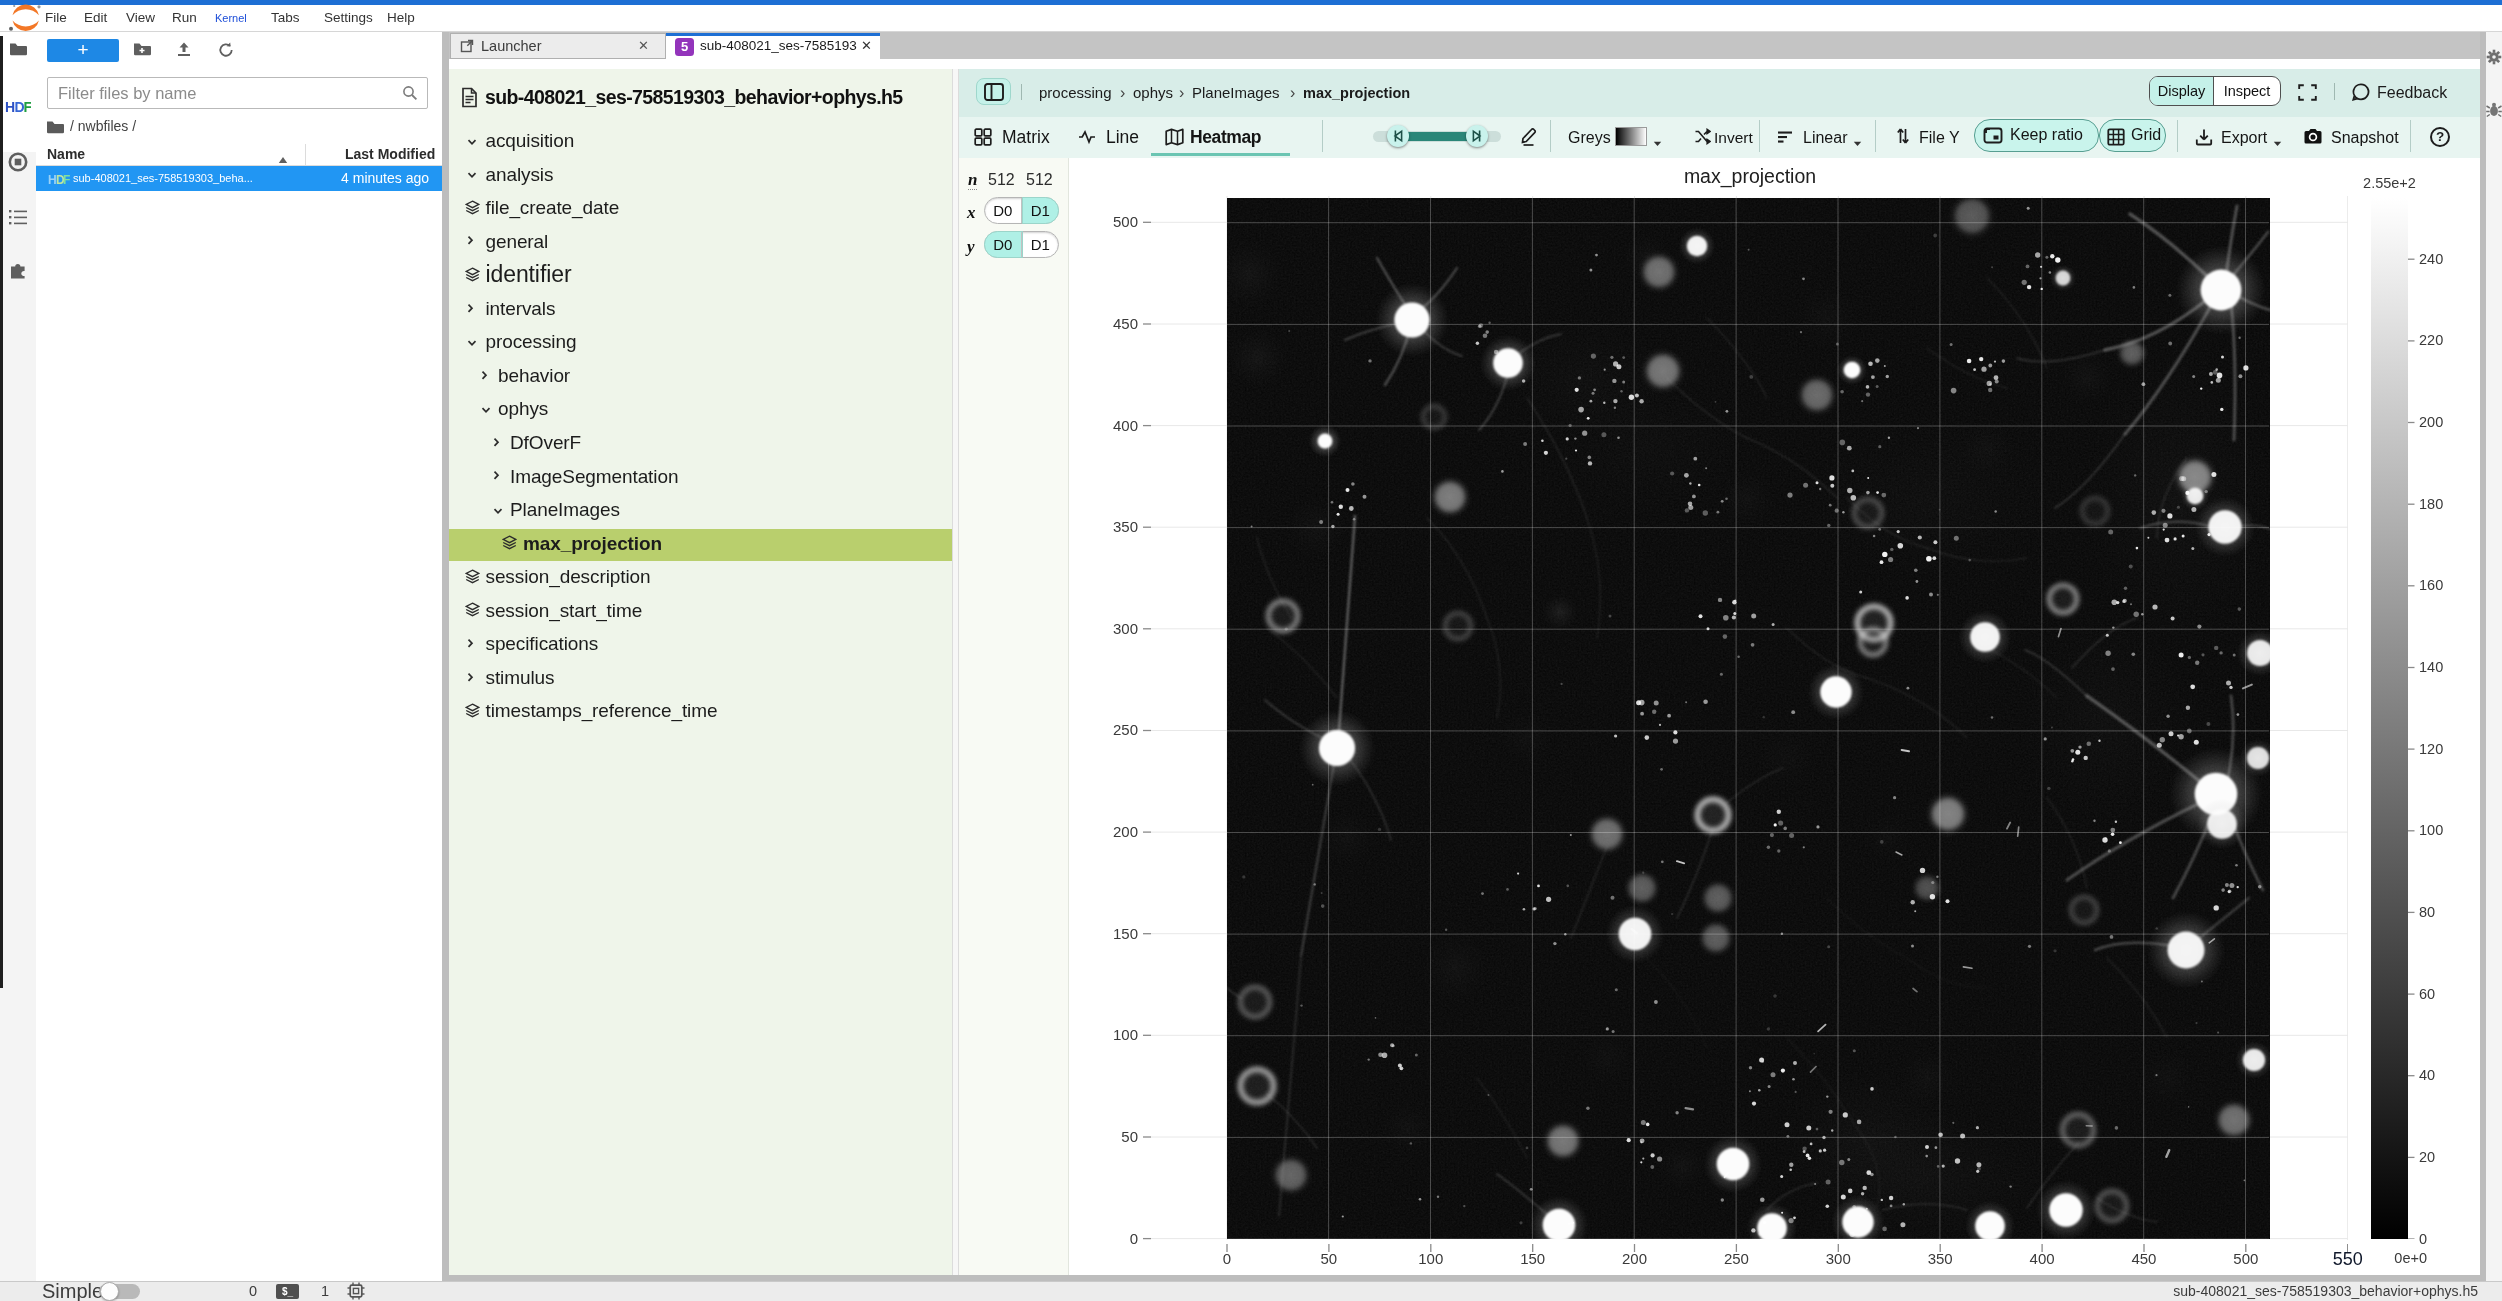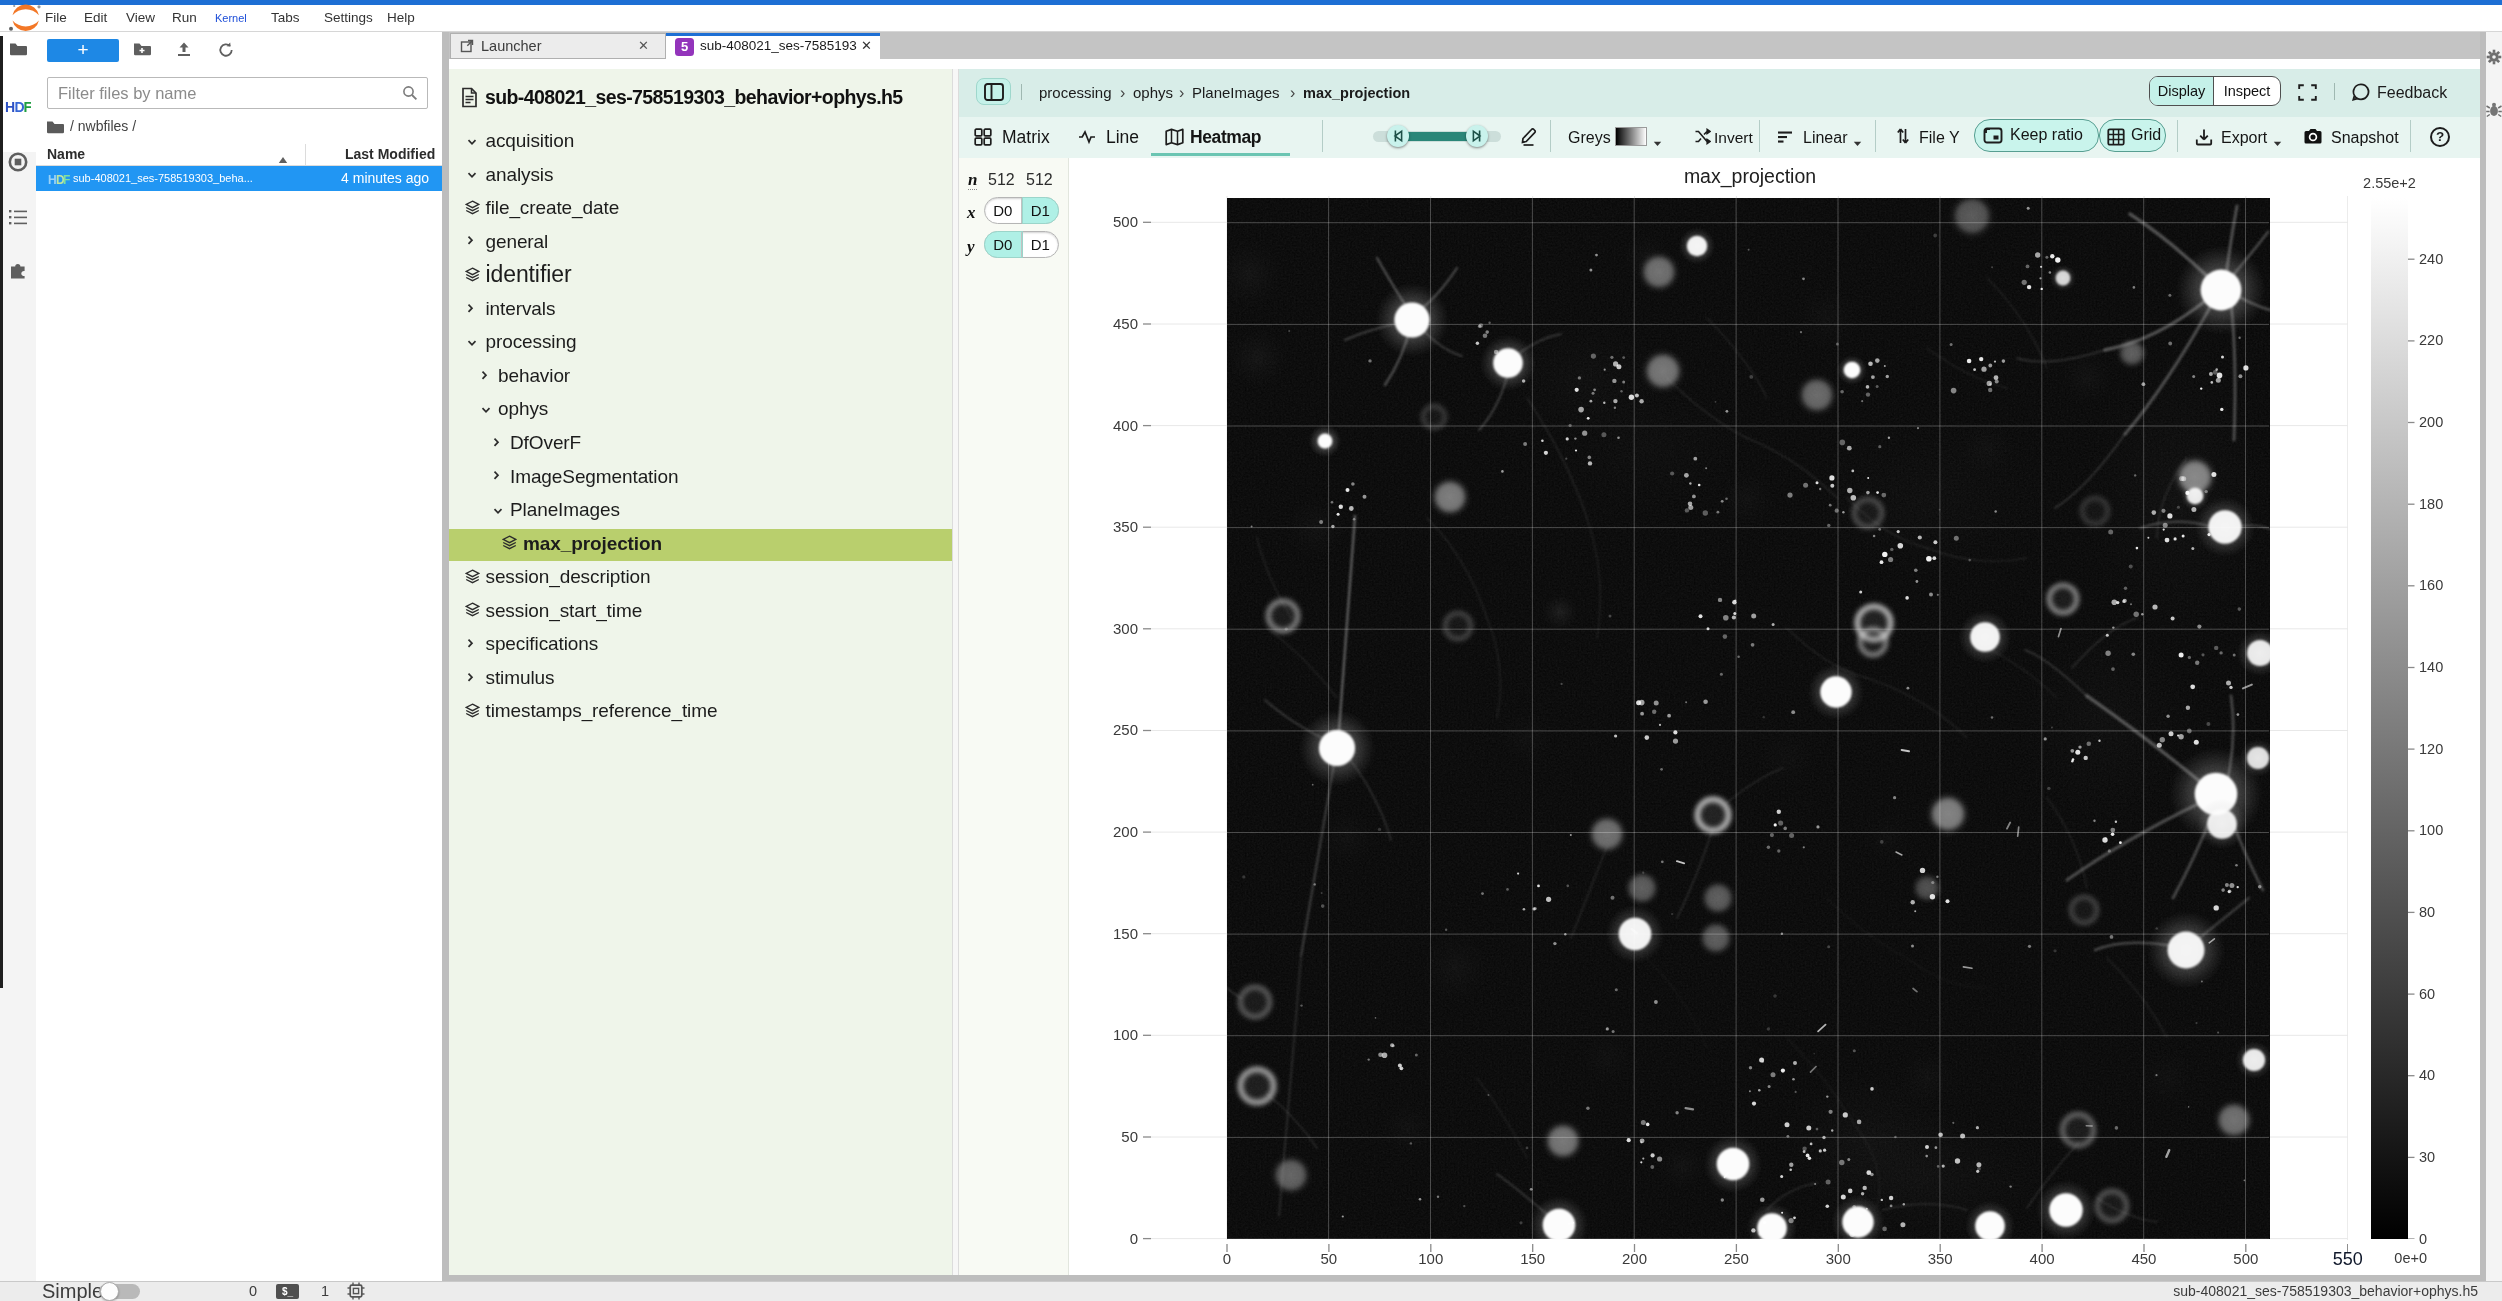--- a/index.html
+++ b/index.html
@@ -1158,21 +1158,21 @@
       <line x1="0" y1="632.8" x2="6.5" y2="632.8" stroke="#8a8a8a" stroke-width="1.3"></line>
       <line x1="0" y1="551.1" x2="6.5" y2="551.1" stroke="#8a8a8a" stroke-width="1.3"></line>
       <line x1="0" y1="469.5" x2="6.5" y2="469.5" stroke="#8a8a8a" stroke-width="1.3"></line>
       <line x1="0" y1="387.8" x2="6.5" y2="387.8" stroke="#8a8a8a" stroke-width="1.3"></line>
       <line x1="0" y1="306.2" x2="6.5" y2="306.2" stroke="#8a8a8a" stroke-width="1.3"></line>
       <line x1="0" y1="224.5" x2="6.5" y2="224.5" stroke="#8a8a8a" stroke-width="1.3"></line>
       <line x1="0" y1="142.9" x2="6.5" y2="142.9" stroke="#8a8a8a" stroke-width="1.3"></line>
       <line x1="0" y1="61.2" x2="6.5" y2="61.2" stroke="#8a8a8a" stroke-width="1.3"></line>
     </svg></div>
 <div style="position:absolute;left:2419px;top:1229.6px;font-size:14.5px;color:#3a3a3a;line-height:18px;">0</div>
-<div style="position:absolute;left:2419px;top:1147.9529411764704px;font-size:14.5px;color:#3a3a3a;line-height:18px;">30</div>
+<div style="position:absolute;left:2419px;top:1147.9529411764704px;font-size:14.5px;color:#3a3a3a;line-height:18px;">20</div>
 <div style="position:absolute;left:2419px;top:1066.3058823529411px;font-size:14.5px;color:#3a3a3a;line-height:18px;">40</div>
 <div style="position:absolute;left:2419px;top:984.6588235294116px;font-size:14.5px;color:#3a3a3a;line-height:18px;">60</div>
 <div style="position:absolute;left:2419px;top:903.0117647058823px;font-size:14.5px;color:#3a3a3a;line-height:18px;">80</div>
 <div style="position:absolute;left:2419px;top:821.3647058823528px;font-size:14.5px;color:#3a3a3a;line-height:18px;">100</div>
 <div style="position:absolute;left:2419px;top:739.7176470588234px;font-size:14.5px;color:#3a3a3a;line-height:18px;">120</div>
 <div style="position:absolute;left:2419px;top:658.070588235294px;font-size:14.5px;color:#3a3a3a;line-height:18px;">140</div>
 <div style="position:absolute;left:2419px;top:576.4235294117647px;font-size:14.5px;color:#3a3a3a;line-height:18px;">160</div>
 <div style="position:absolute;left:2419px;top:494.77647058823527px;font-size:14.5px;color:#3a3a3a;line-height:18px;">180</div>
 <div style="position:absolute;left:2419px;top:413.1294117647059px;font-size:14.5px;color:#3a3a3a;line-height:18px;">200</div>
 <div style="position:absolute;left:2419px;top:331.4823529411765px;font-size:14.5px;color:#3a3a3a;line-height:18px;">220</div>

